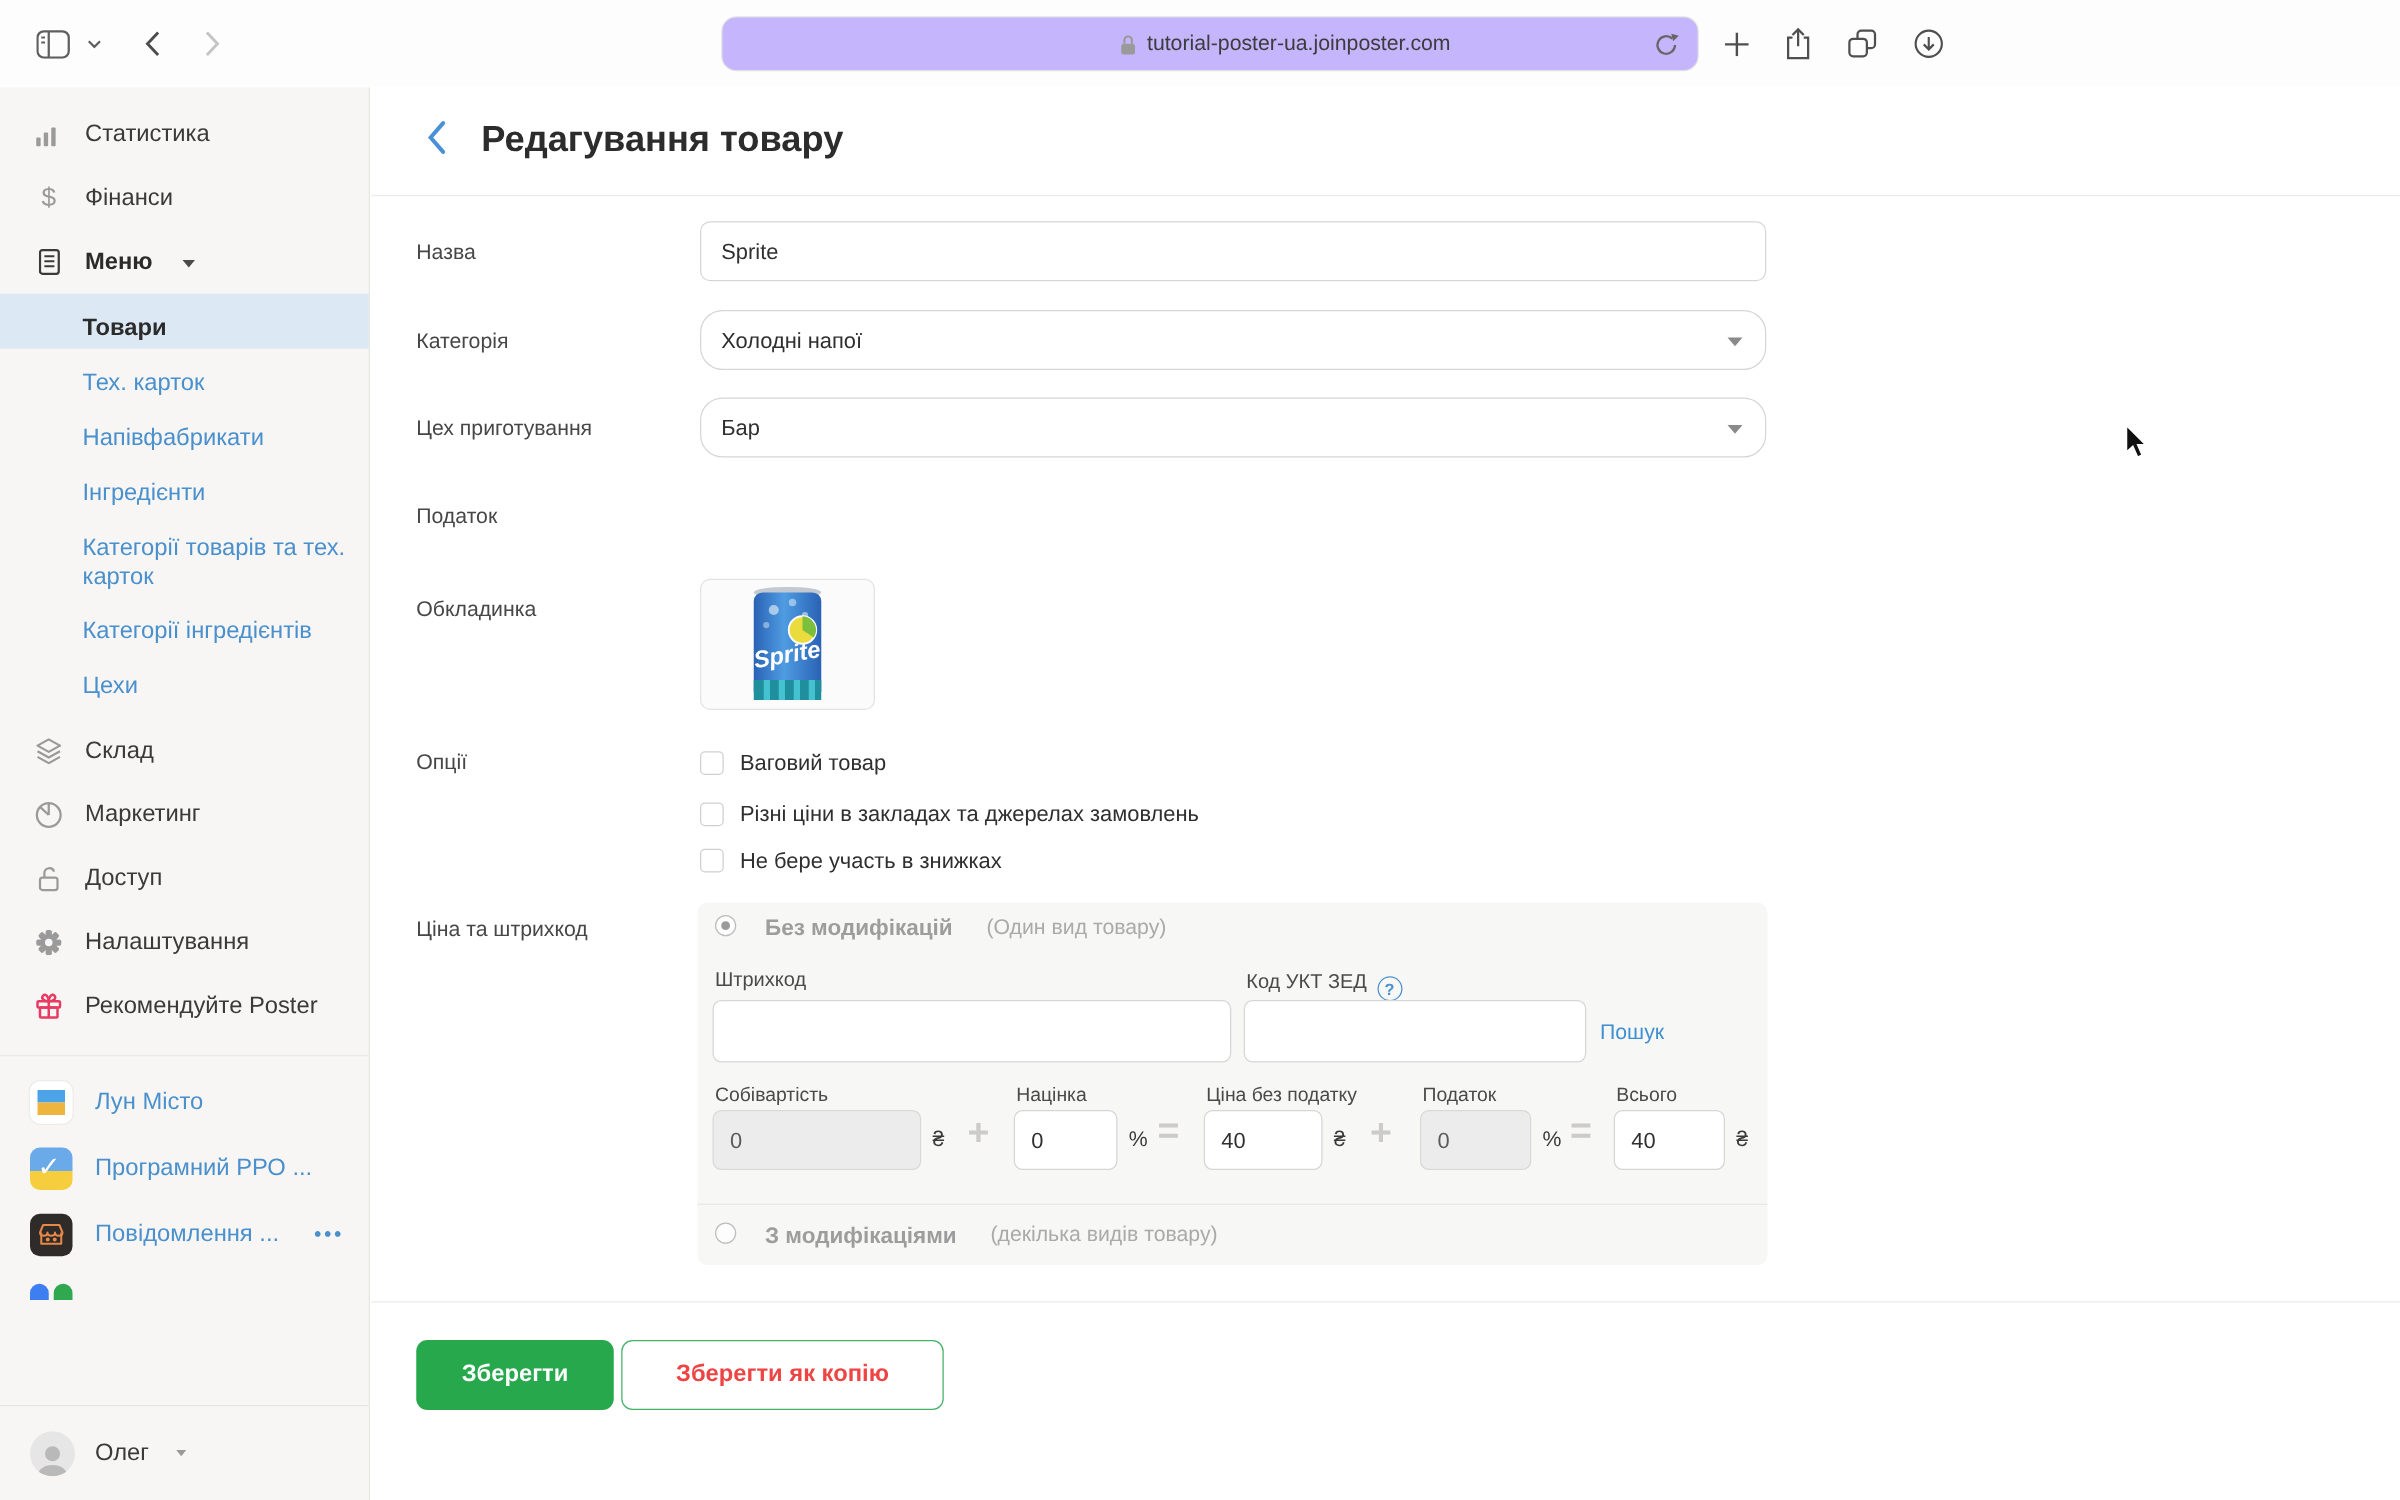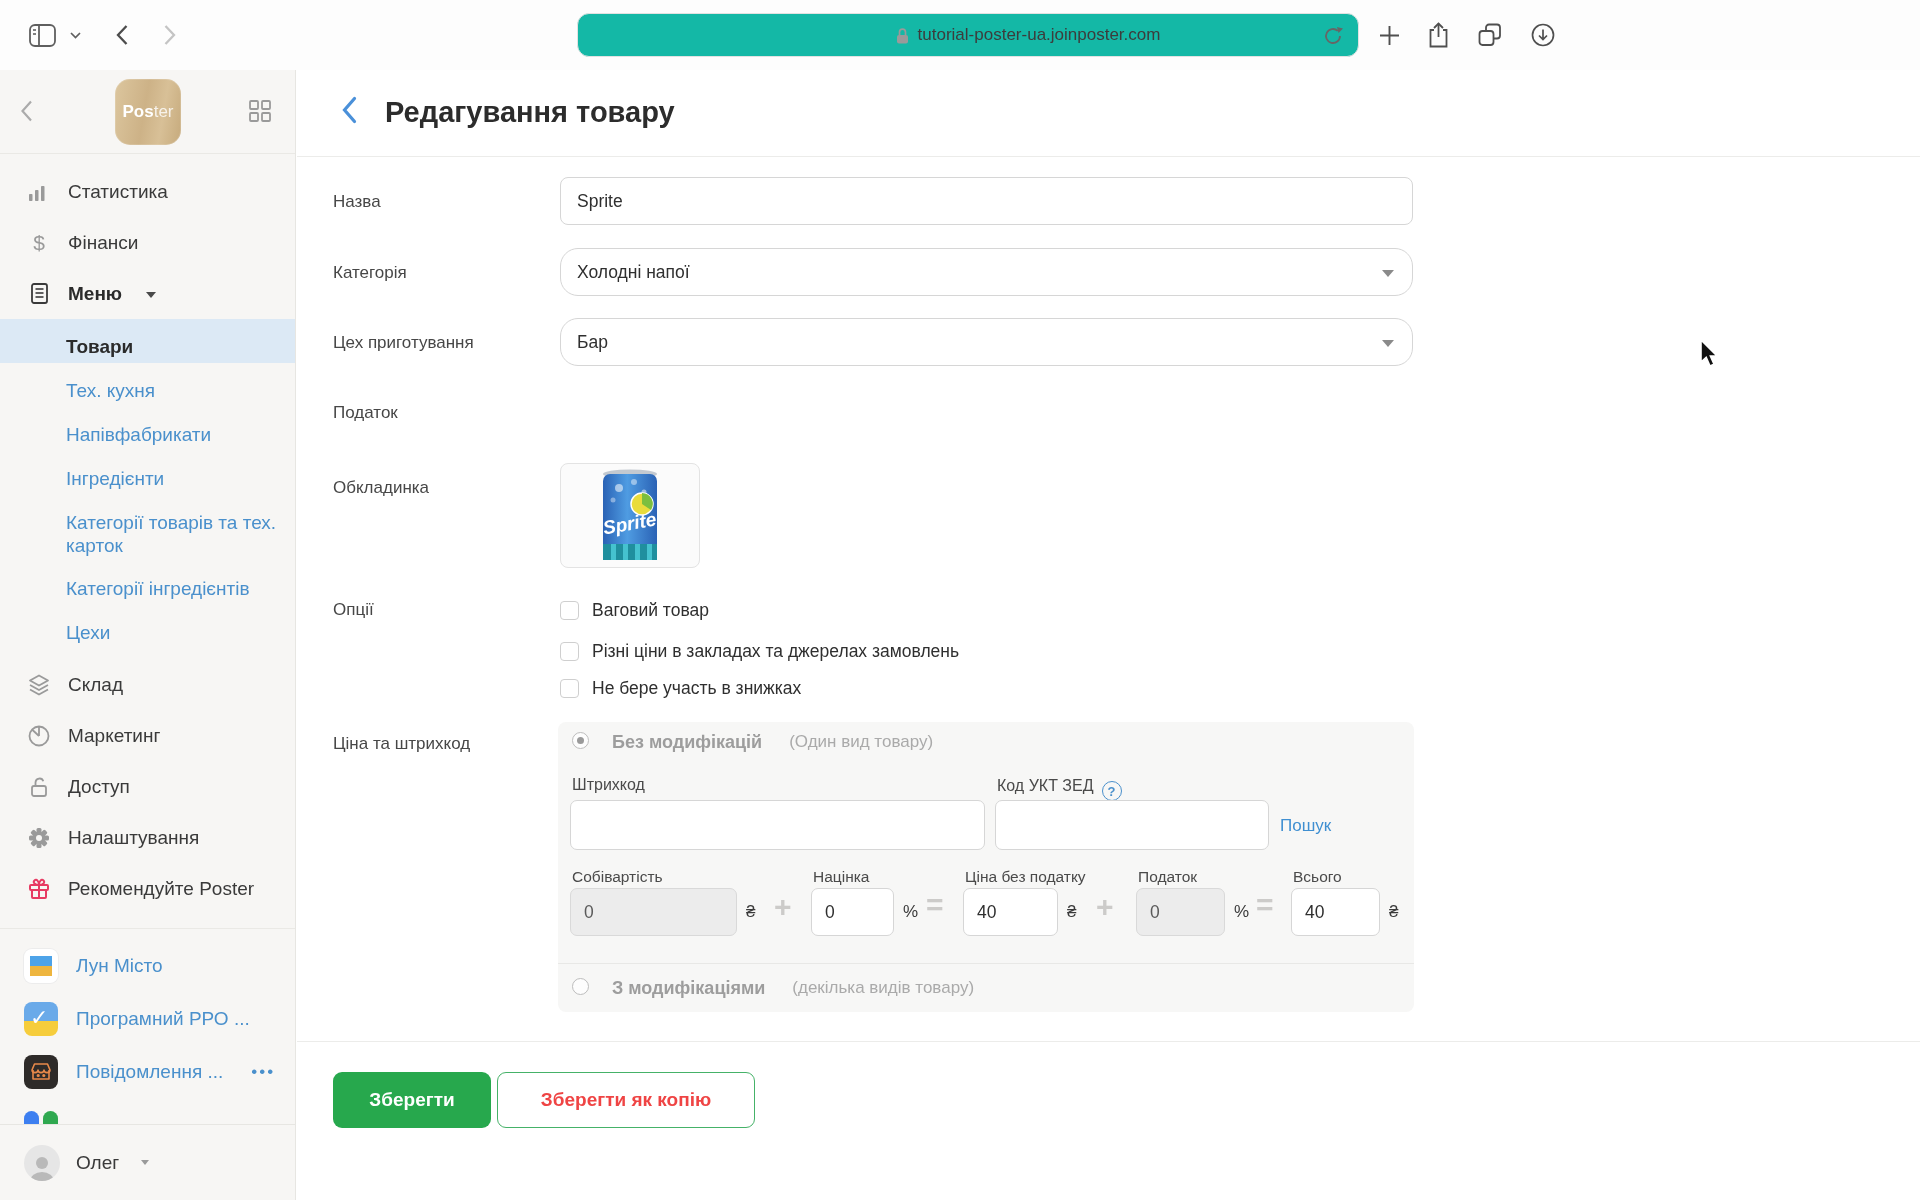--- a/index.html
+++ b/index.html
@@ -2,21 +2,21 @@
 <html><head>
 <meta charset="utf-8">
 <style>
   * { margin:0; padding:0; box-sizing:border-box; }
   html,body { width:1920px; height:1200px; overflow:hidden; background:#fff;
     font-family:"Liberation Sans","DejaVu Sans",sans-serif; color:#2f2f2f; }
 
   
   .toolbar { position:absolute; top:0; left:0; width:1920px; height:70px; background:#fdfdfd; }
   .tool-ic { position:absolute; top:0; height:70px; display:flex; align-items:center; justify-content:center; width:40px; cursor:default; }
-  .urlbar { position:absolute; left:577px; top:13px; width:782px; height:44px; border:1px solid #e2e2e2; border-radius:12px; background:#14b8a6; }
+  .urlbar { position:absolute; left:577px; top:13px; width:782px; height:44px; border:1px solid #e2e2e2; border-radius:12px; background:#c4b5fd; }
   .urlgroup { position:absolute; left:0; right:0; top:0; bottom:0; display:flex; align-items:center; justify-content:center; gap:9px; padding-left:120px; }
   .urltext { font-size:17px; color:#3c3c3c; }
   .reload { position:absolute; right:14px; top:11px; }
 
   
   .sidebar { position:absolute; top:70px; left:0; width:296px; height:1130px; background:#f7f6f4; border-right:1px solid #e7e6e2; }
   .side-head { position:relative; height:84px; border-bottom:1px solid #eae9e5; }
   .collapse { position:absolute; left:20px; top:30px; }
   .logo { position:absolute; left:115px; top:9px; width:66px; height:66px; border-radius:15px;
     background:linear-gradient(100deg,#dcc69e 0%,#cdb287 45%,#d8c097 70%,#c6aa7c 100%);
@@ -149,41 +149,20 @@
   </div>
   <div class="tool-ic" style="left:1523px">
     <svg width="24" height="24" viewBox="0 0 24 24">
         <circle cx="12" cy="12" r="10.5" fill="none" stroke="#4f4f4f" stroke-width="1.7"></circle>
         <path d="M12 6.5 V16 M8 12.5 L12 16.5 L16 12.5" fill="none" stroke="#4f4f4f" stroke-width="1.7"></path>
       </svg>
   </div>
 </div>
 
 <div class="sidebar">
-  <div class="side-head">
-    <div class="collapse">
-      <svg width="13" height="22" viewBox="0 0 13 22">
-          <path d="M11 1.5 L2.5 11 L11 20.5" fill="none" stroke="#ababab" stroke-width="2.2"></path>
-        </svg>
-    </div>
-    <div class="logo">
-      <b>Pos</b>
-        <i>ter</i>
-    </div>
-    <div class="grid-ic">
-      <svg width="22" height="22" viewBox="0 0 22 22">
-          <g fill="none" stroke="#9a9a9a" stroke-width="1.8">
-            <rect x="1" y="1" width="8" height="8" rx="1"></rect>
-            <rect x="13" y="1" width="8" height="8" rx="1"></rect>
-            <rect x="1" y="13" width="8" height="8" rx="1"></rect>
-            <rect x="13" y="13" width="8" height="8" rx="1"></rect>
-          </g>
-        </svg>
-    </div>
-  </div>
 
   <div class="nav">
     <div class="nav-item">
       <span class="ni">
           <svg width="22" height="20" viewBox="0 0 22 20">
             <g fill="#9a9a9a">
               <rect x="1" y="12" width="3.5" height="7" rx="0.8"></rect>
               <rect x="7" y="8" width="3.5" height="11" rx="0.8"></rect>
               <rect x="13" y="4" width="3.5" height="15" rx="0.8"></rect>
               <rect x="19" y="0" width="3" height="19" rx="0.8" opacity="0.001"></rect>
@@ -206,21 +185,21 @@
           </svg>
         </span>
       <span>Меню</span>
       <span class="caret-dn"></span>
     </div>
 
     <div class="sub-item active">
         <span>Товари</span>
       </div>
     <div class="sub-item">
-        <span>Тех. кухня</span>
+        <span>Тех. карток</span>
       </div>
     <div class="sub-item">
         <span>Напівфабрикати</span>
       </div>
     <div class="sub-item">
         <span>Інгредієнти</span>
       </div>
     <div class="sub-item" style="height:66px">
         <span>Категорії товарів та тех. карток</span>
       </div>

